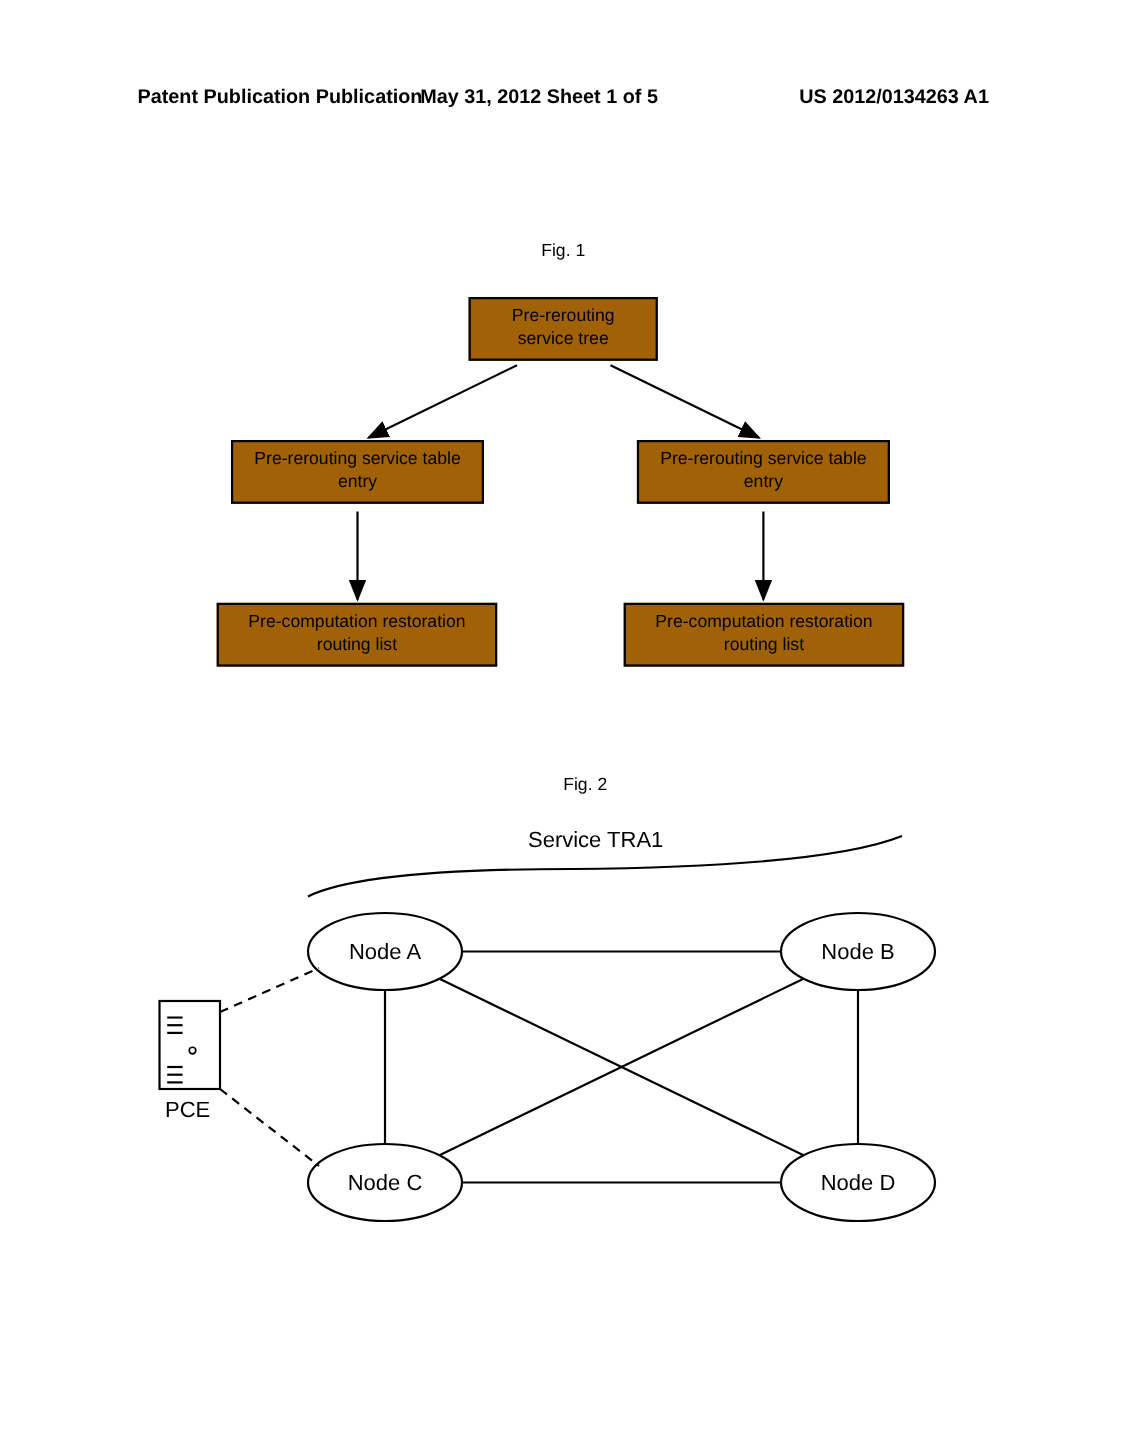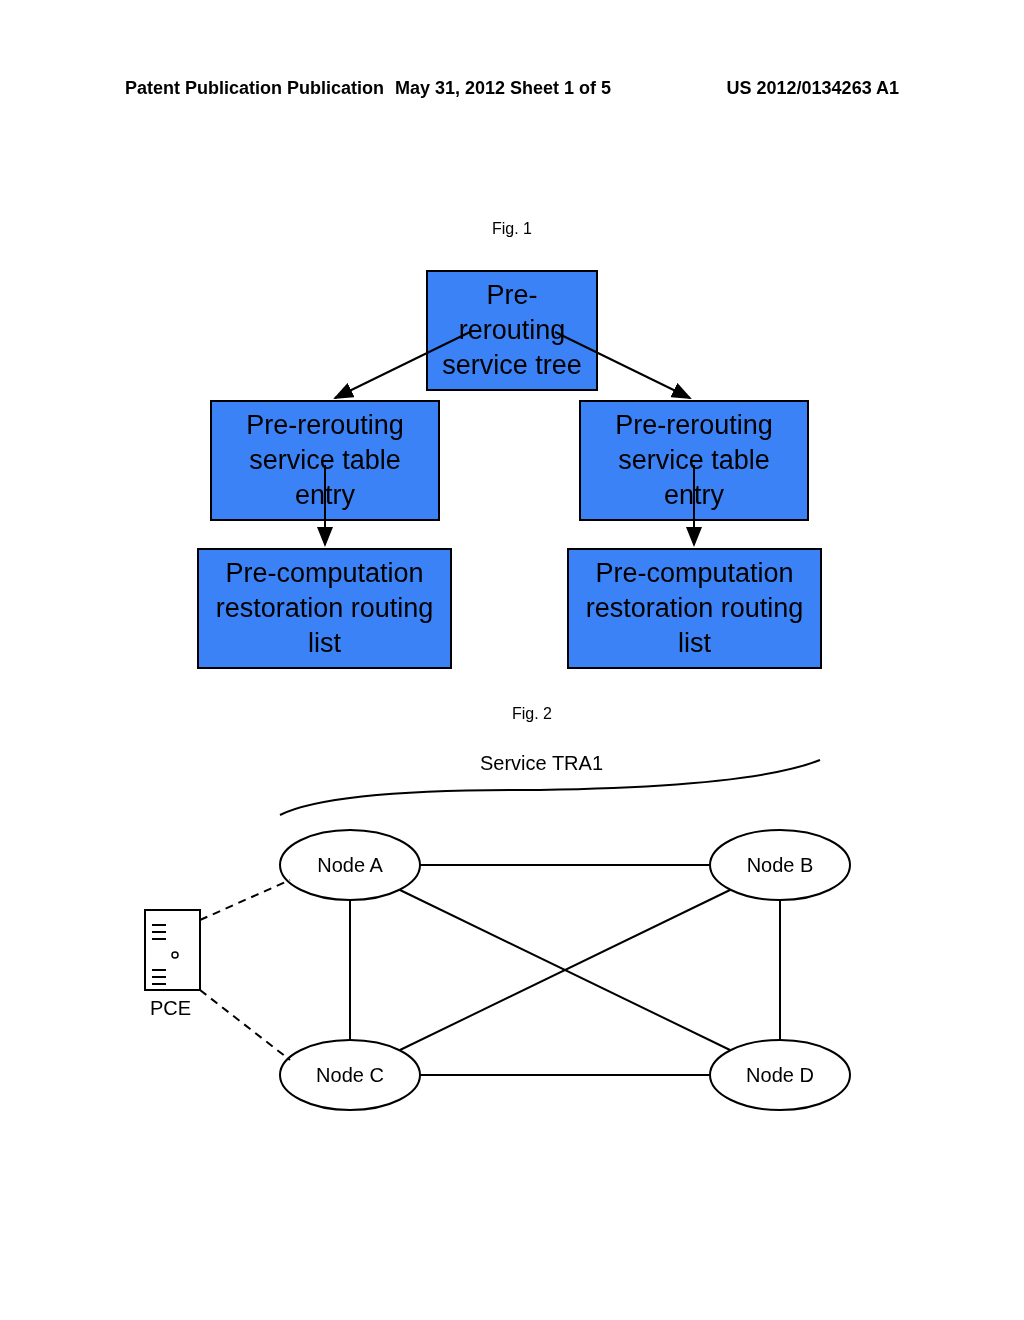--- a/index.html
+++ b/index.html
@@ -1,28 +1,28 @@
 <!DOCTYPE html>
 <html><head>
 <meta charset="utf-8">
 <style>
   * { box-sizing: border-box; margin: 0; padding: 0; }
   body { background: white; font-family: Arial, Helvetica, sans-serif; width: 1024px; height: 1320px; position: relative; }
 
   .header { position: absolute; top: 78px; left: 0; width: 1024px; font-size: 18px; font-weight: bold; }
   .header-left { position: absolute; left: 125px; }
-  .header-mid  { position: absolute; left: 395px; }
+  .header-mid  { position: absolute; left: 382px; }
   .header-right{ position: absolute; right: 125px; text-align: left; }
 
   .fig-label { text-align: center; font-size: 16px; position: absolute; left: 0; width: 1024px; }
   .fig1-label { top: 220px; }
   .fig2-label { top: 705px; margin-left: 20px; }
 
   
-  .box { position: absolute; border: 2px solid black; text-align: center; font-size: 27px; line-height: 1.3; padding: 6px 10px; background: #3b82f6; }
+  .box { position: absolute; border: 2px solid black; text-align: center; font-size: 16px; line-height: 1.3; padding: 6px 10px; background: #a16207; }
   .box-root { top: 270px; left: 426px; width: 172px; }
   .box-entry-l { top: 400px; left: 210px; width: 230px; }
   .box-entry-r { top: 400px; left: 579px; width: 230px; }
   .box-list-l  { top: 548px; left: 197px; width: 255px; }
   .box-list-r  { top: 548px; left: 567px; width: 255px; }
 
   
   svg.arrows1 { position: absolute; top: 260px; left: 0; width: 1024px; height: 360px; }
   svg.fig2svg { position: absolute; top: 730px; left: 0; width: 1024px; height: 450px; }
 

